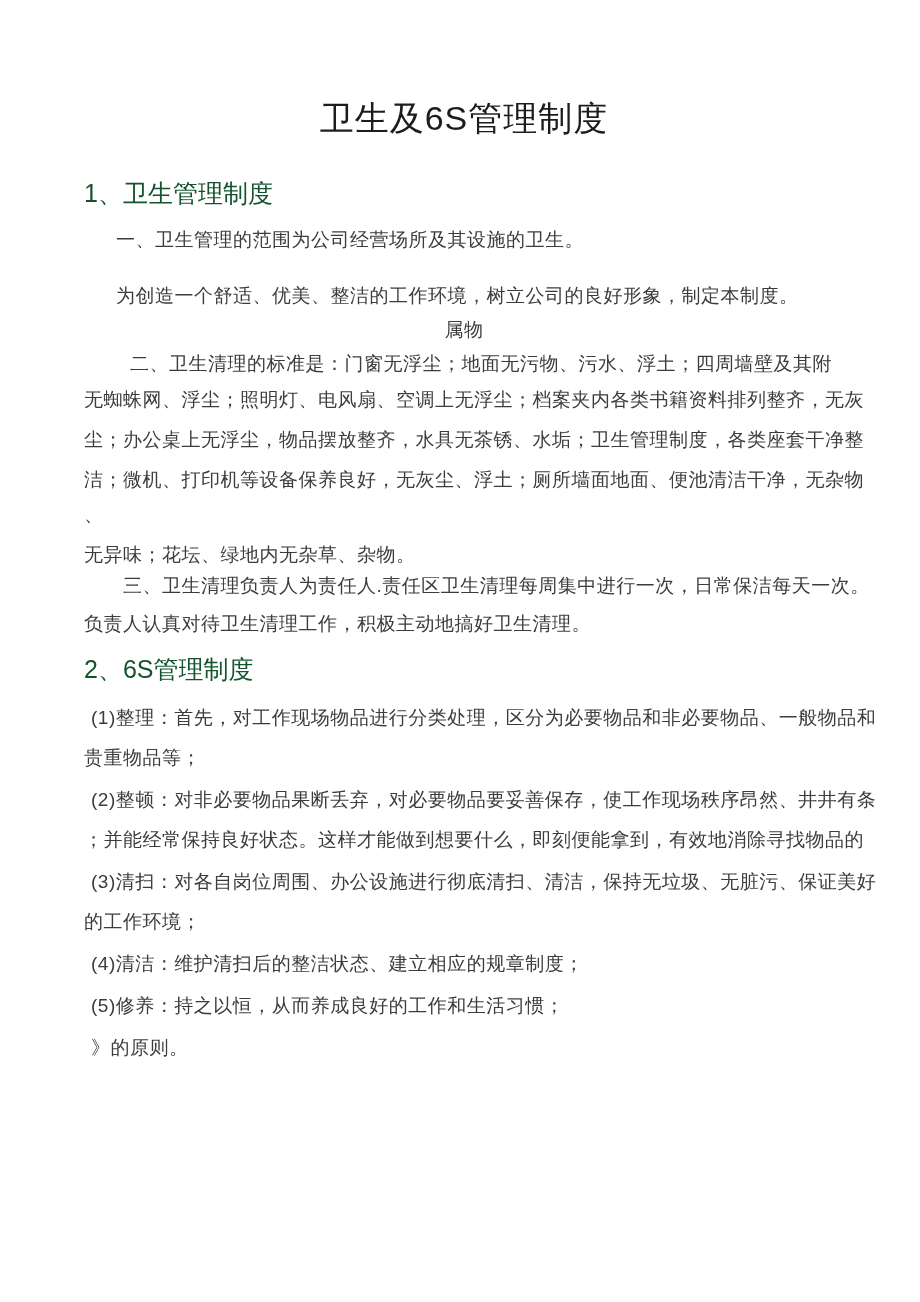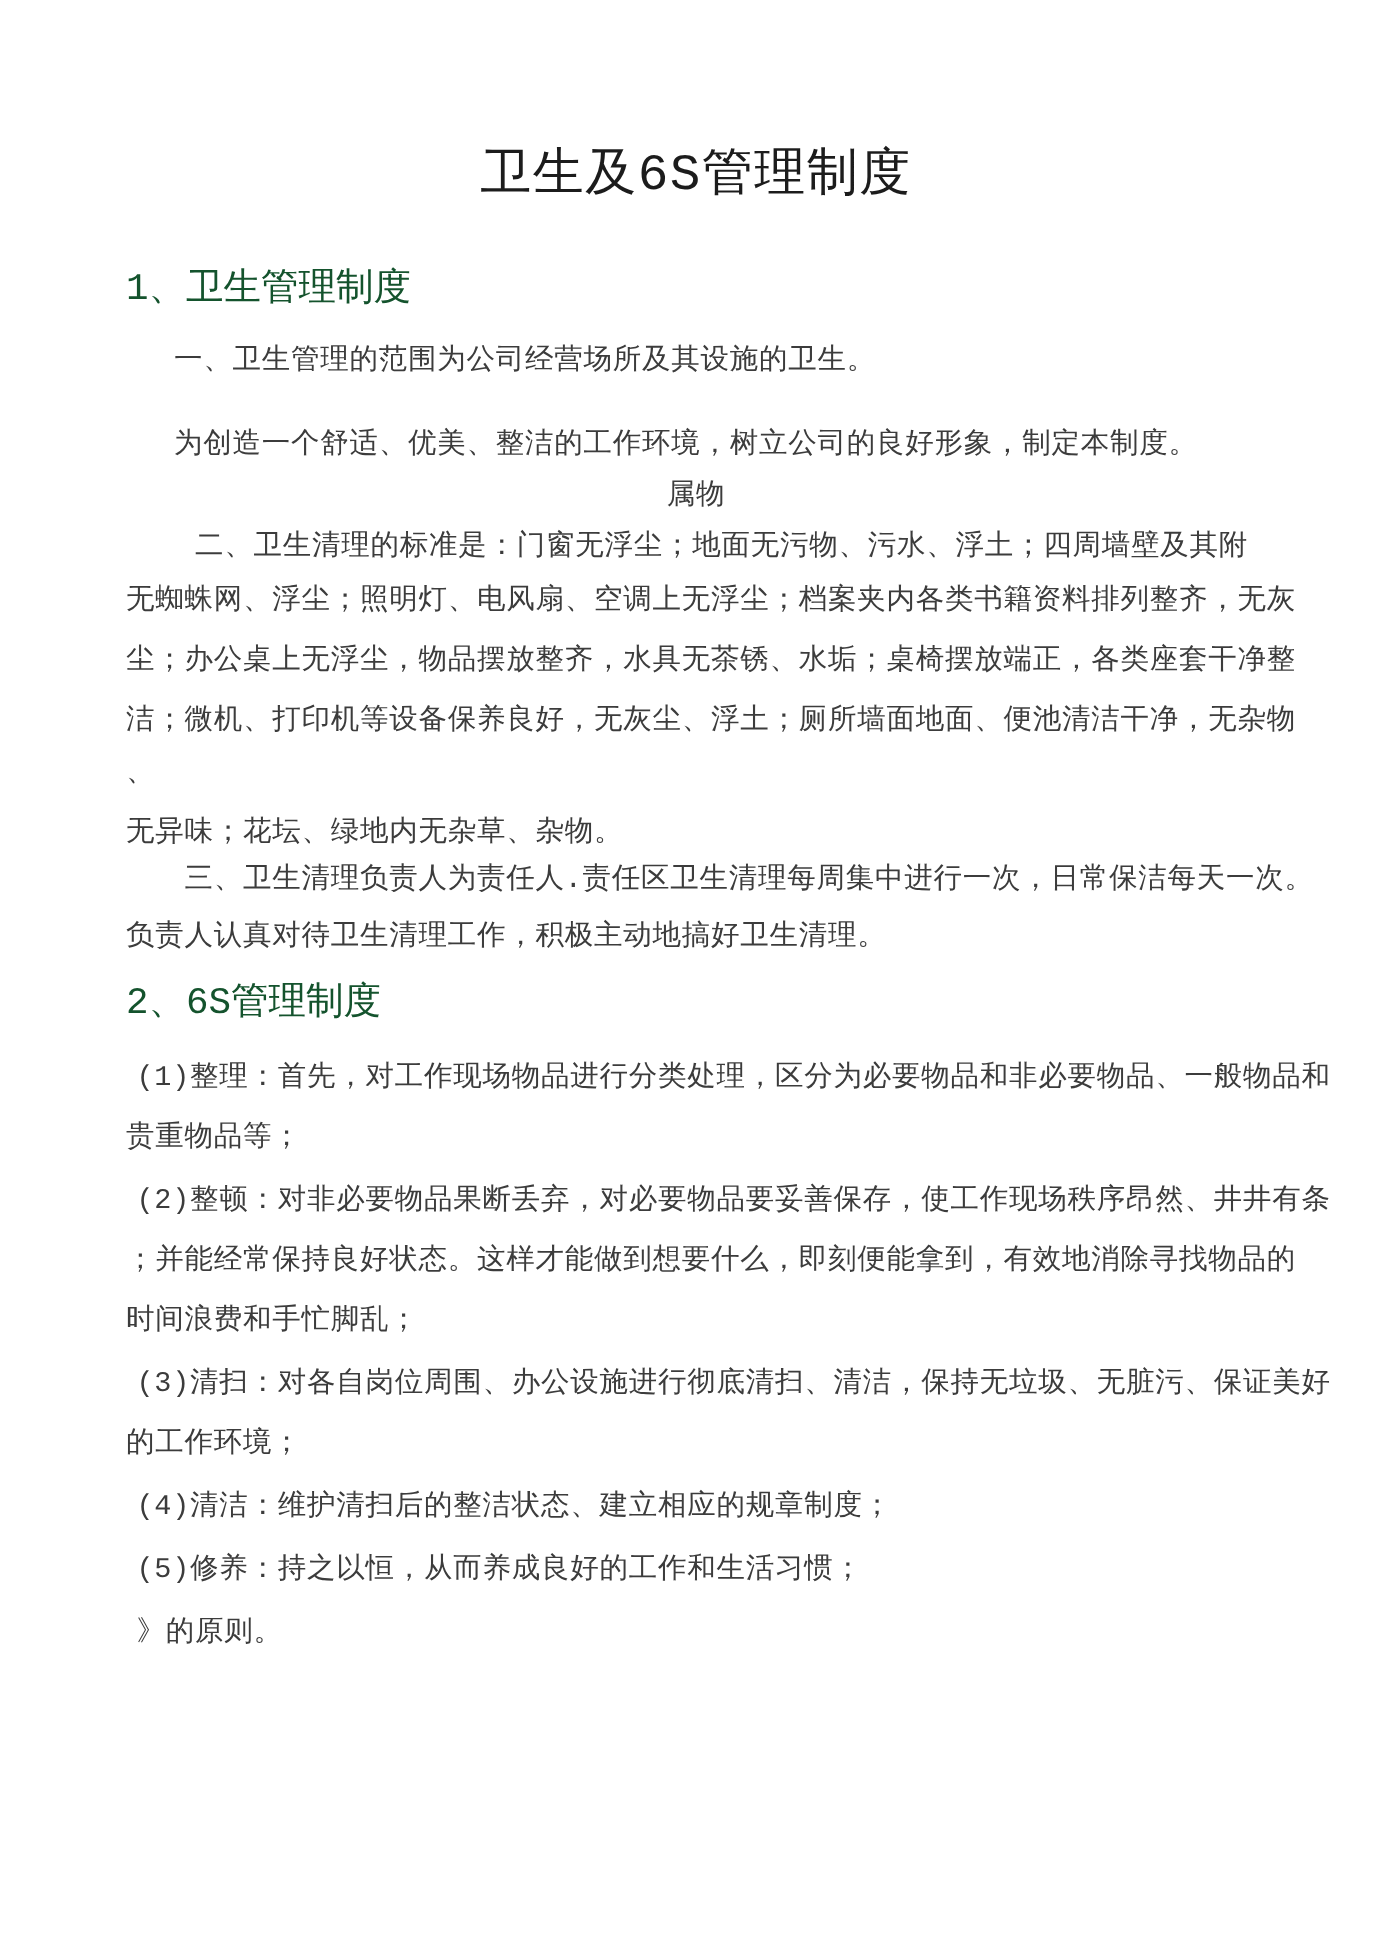--- a/index.html
+++ b/index.html
@@ -1,20 +1,20 @@
 <!DOCTYPE html>
 <html><head>
 <meta charset="utf-8">
 <style>
   * { margin:0; padding:0; box-sizing:border-box; }
   html,body { background:#ffffff; }
   .page {
     width:920px; height:1302px;
     background:#ffffff;
-    font-family:Liberation Mono, monospace;
+    font-family:Liberation Sans, sans-serif;
     color:#3c3c3c;
     overflow:hidden;
     position:relative;
   }
   .content { padding:0 76px 0 84px; }
   .doc-title {
     padding-top:96px;
     text-align:center;
     font-size:34px;
     line-height:44px;
@@ -61,39 +61,38 @@
 
     <h2 class="heading h1">1、卫生管理制度</h2>
 
     <div class="line lh-32 ind-a mt-14">一、卫生管理的范围为公司经营场所及其设施的卫生。</div>
 
     <div class="line lh-32 ind-a mt-24">为创造一个舒适、优美、整洁的工作环境，树立公司的良好形象，制定本制度。</div>
     <div class="line lh-36 center">属物</div>
     <div class="line lh-32 ind-b">二、卫生清理的标准是：门窗无浮尘；地面无污物、污水、浮土；四周墙壁及其附</div>
 
     <div class="line">无蜘蛛网、浮尘；照明灯、电风扇、空调上无浮尘；档案夹内各类书籍资料排列整齐，无灰</div>
-    <div class="line">尘；办公桌上无浮尘，物品摆放整齐，水具无茶锈、水垢；桌椅摆放端正，各类座套干净整</div>
+    <div class="line">尘；办公桌上无浮尘，物品摆放整齐，水具无茶锈、水垢；卫生管理制度，各类座套干净整</div>
     <div class="line">洁；微机、打印机等设备保养良好，无灰尘、浮土；厕所墙面地面、便池清洁干净，无杂物</div>
     <div class="line lh-30">、</div>
     <div class="line lh-30 mt-10">无异味；花坛、绿地内无杂草、杂物。</div>
 
     <div class="line lh-32 ind-c">三、卫生清理负责人为责任人.责任区卫生清理每周集中进行一次，日常保洁每天一次。</div>
     <div class="line mt-2">负责人认真对待卫生清理工作，积极主动地搞好卫生清理。</div>
 
     <h2 class="heading h2">2、6S管理制度</h2>
 
     <div class="item item-first">
       <div class="line ind-i">(1)整理：首先，对工作现场物品进行分类处理，区分为必要物品和非必要物品、一般物品和</div>
       <div class="line">贵重物品等；</div>
     </div>
 
     <div class="item">
       <div class="line ind-i">(2)整顿：对非必要物品果断丢弃，对必要物品要妥善保存，使工作现场秩序昂然、井井有条</div>
       <div class="line">；并能经常保持良好状态。这样才能做到想要什么，即刻便能拿到，有效地消除寻找物品的</div>
-      <div class="line">时间浪费和手忙脚乱；</div>
     </div>
 
     <div class="item">
       <div class="line ind-i">(3)清扫：对各自岗位周围、办公设施进行彻底清扫、清洁，保持无垃圾、无脏污、保证美好</div>
       <div class="line">的工作环境；</div>
     </div>
 
     <div class="item">
       <div class="line ind-i">(4)清洁：维护清扫后的整洁状态、建立相应的规章制度；</div>
     </div>

